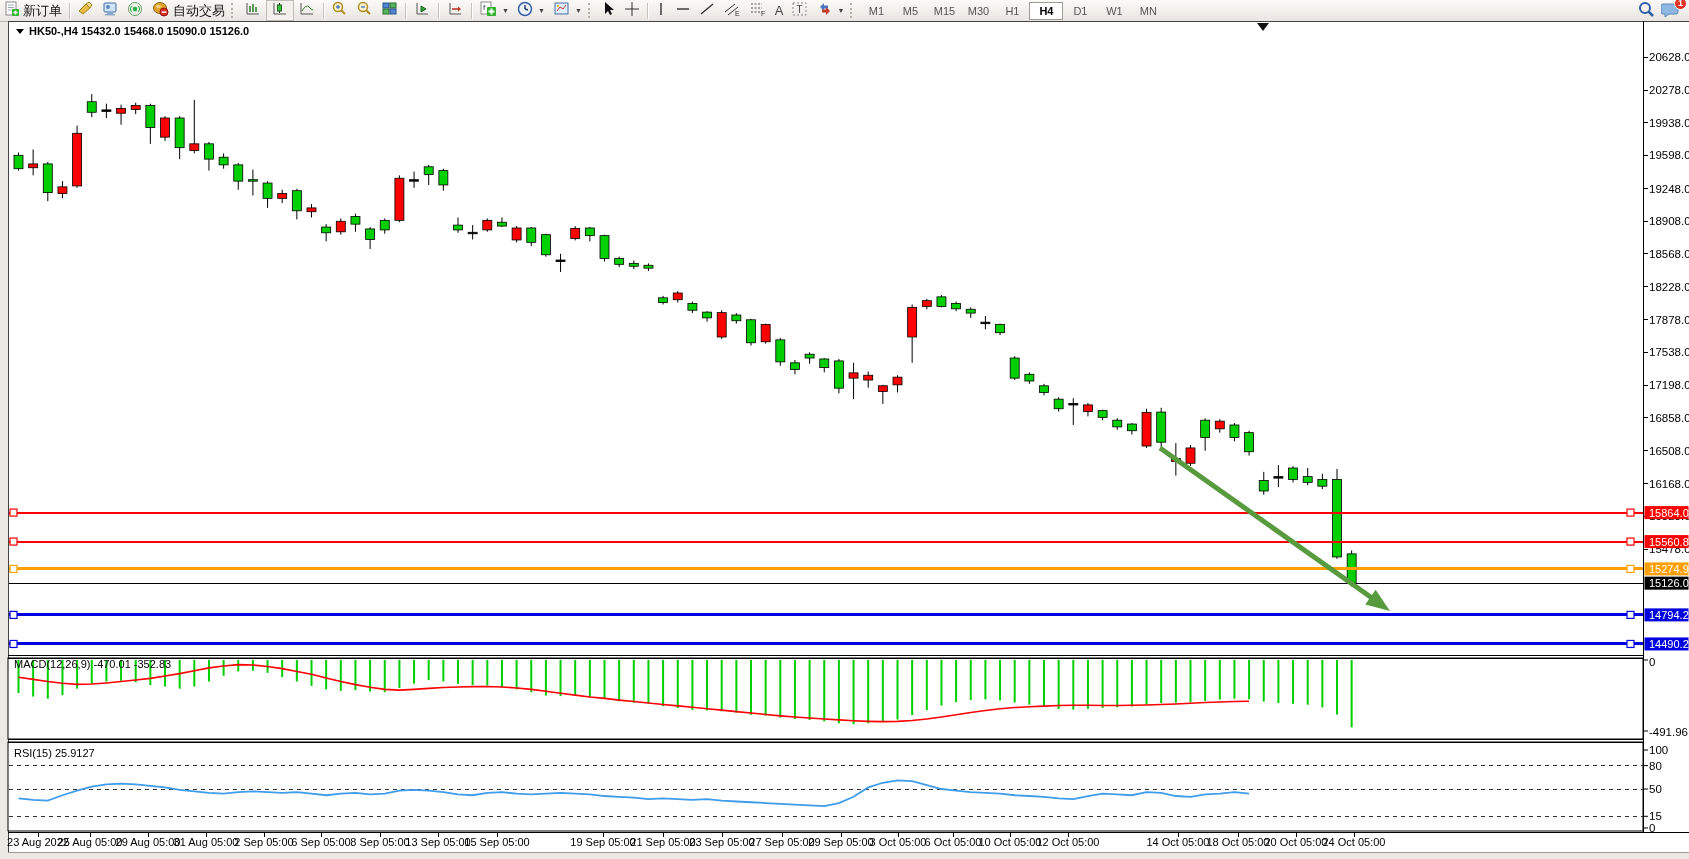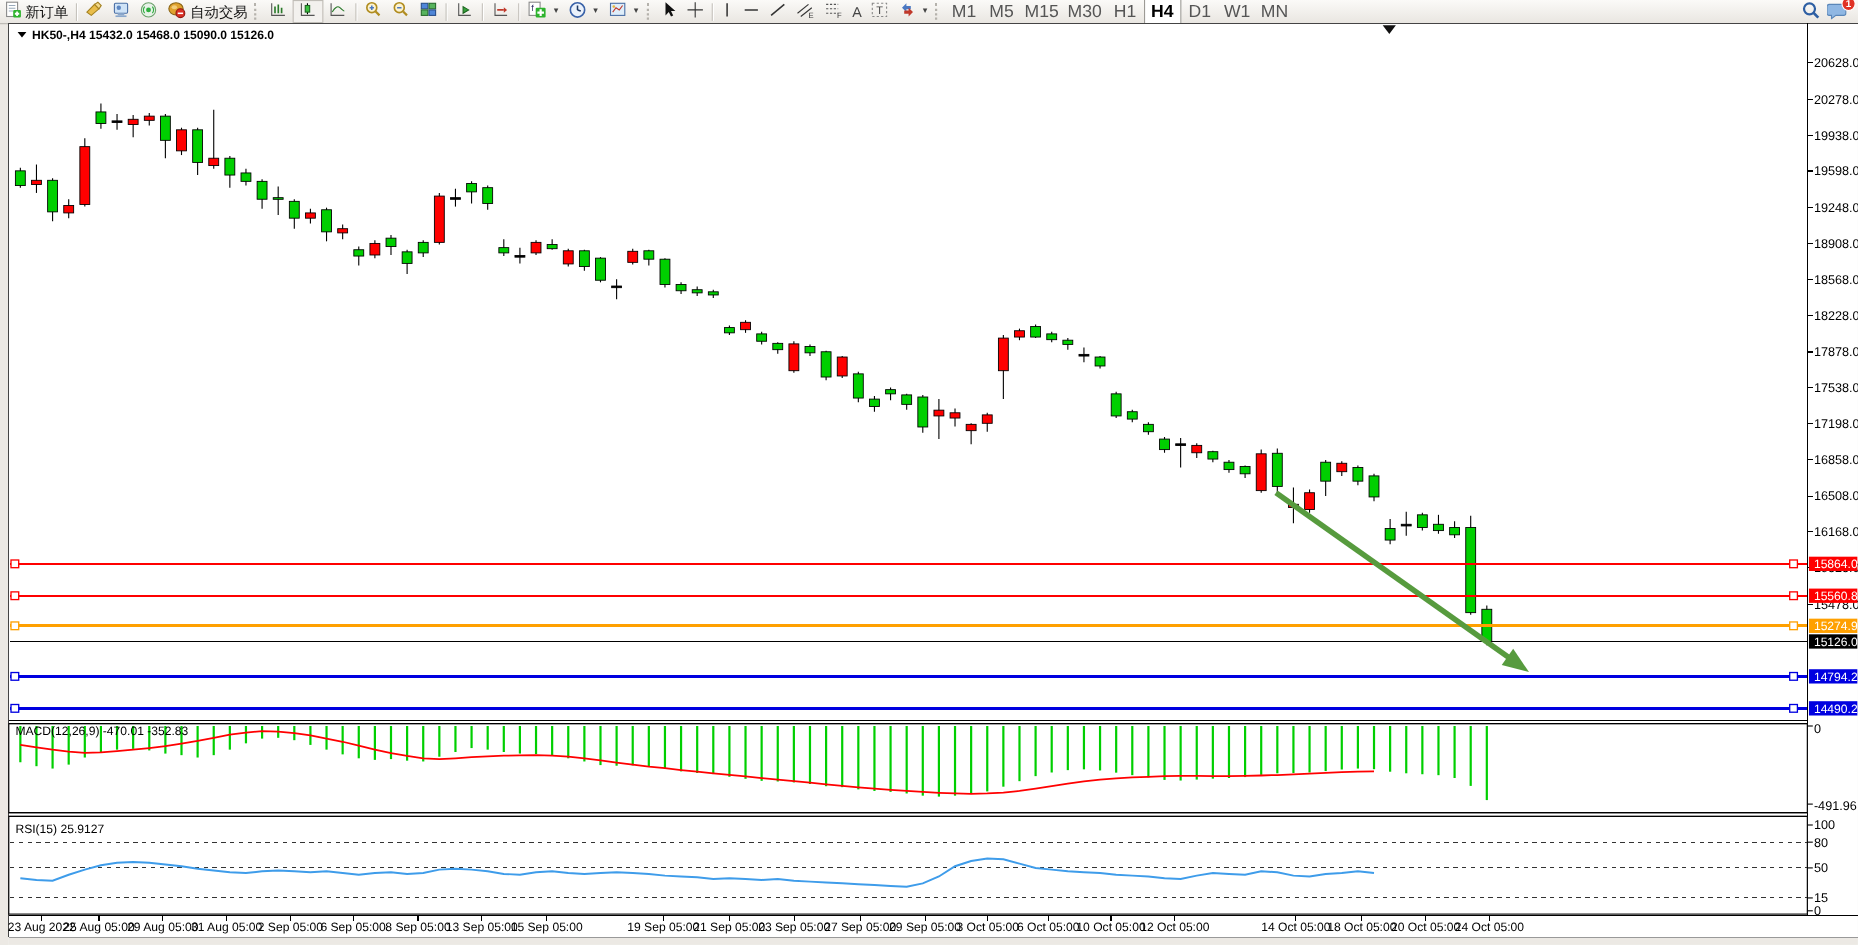--- a/index.html
+++ b/index.html
@@ -6,21 +6,21 @@
   #app{position:relative;width:1689px;height:859px;background:#ece9e4;overflow:hidden;}
   
   #toolbar{position:absolute;left:0;top:0;width:1689px;height:21px;
     background:linear-gradient(#fbfaf8,#e9e6e1);border-bottom:1px solid #b9b6b0;
     display:flex;align-items:center;font-size:13px;color:#222;}
   .tb-btn{display:flex;align-items:center;gap:3px;height:19px;padding:0 4px;cursor:default;}
   .tb-text{font-size:13px;color:#111;white-space:nowrap;}
   .grip{width:5px;height:15px;margin:0 2px;border-left:2px dotted #b5b2ac;}
   .vsep{width:1px;height:16px;background:#c6c3bd;margin:0 3px;box-shadow:1px 0 0 #fff;}
   .dd{font-size:7px;color:#444;margin-left:1px;}
-  .tf-btn{min-width:26px;text-align:center;font-size:16px;color:#555;padding:2px 3px;border:1px solid transparent;}
+  .tf-btn{min-width:26px;text-align:center;font-size:11px;color:#555;padding:2px 3px;border:1px solid transparent;}
   .tf-btn.active{background:#fff;border:1px solid #9c9a95;color:#000;font-weight:bold;}
   #tb-right{margin-left:auto;display:flex;align-items:center;gap:6px;padding-right:8px;}
   .badge{position:absolute;top:-4px;right:-6px;background:#e03225;color:#fff;border-radius:8px;
     font-size:9px;line-height:11px;min-width:11px;text-align:center;font-weight:bold;border:1px solid #fff;}
   
   #chartwrap{position:absolute;left:0;top:21px;width:1689px;height:838px;}
   svg text{font-family:"Liberation Sans",sans-serif;}
 </style>
 </head>
 <body>

